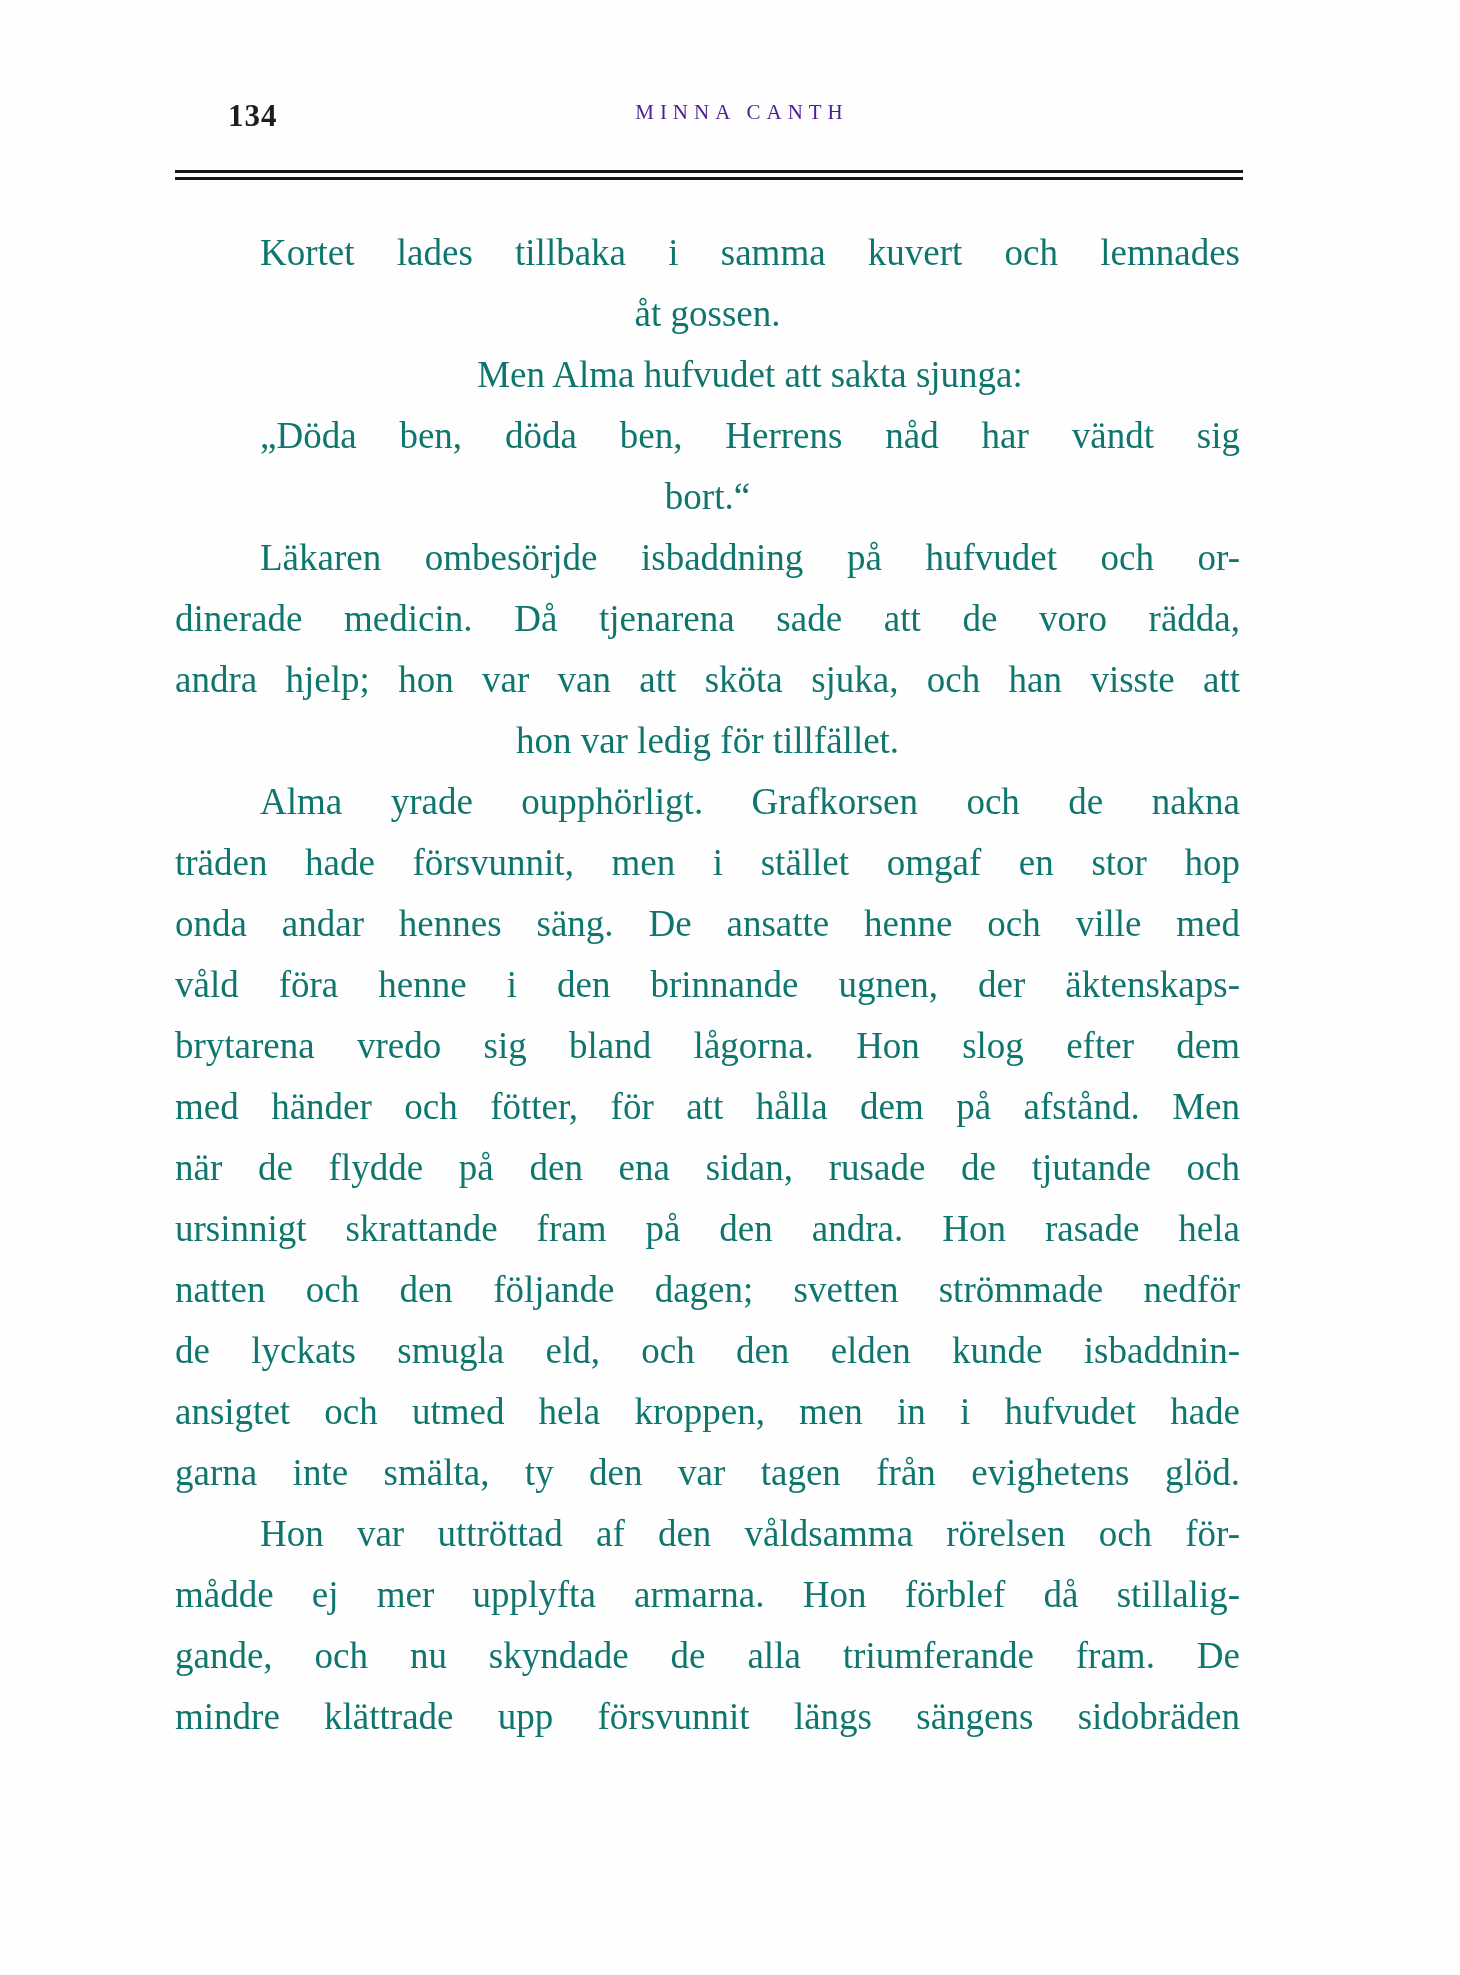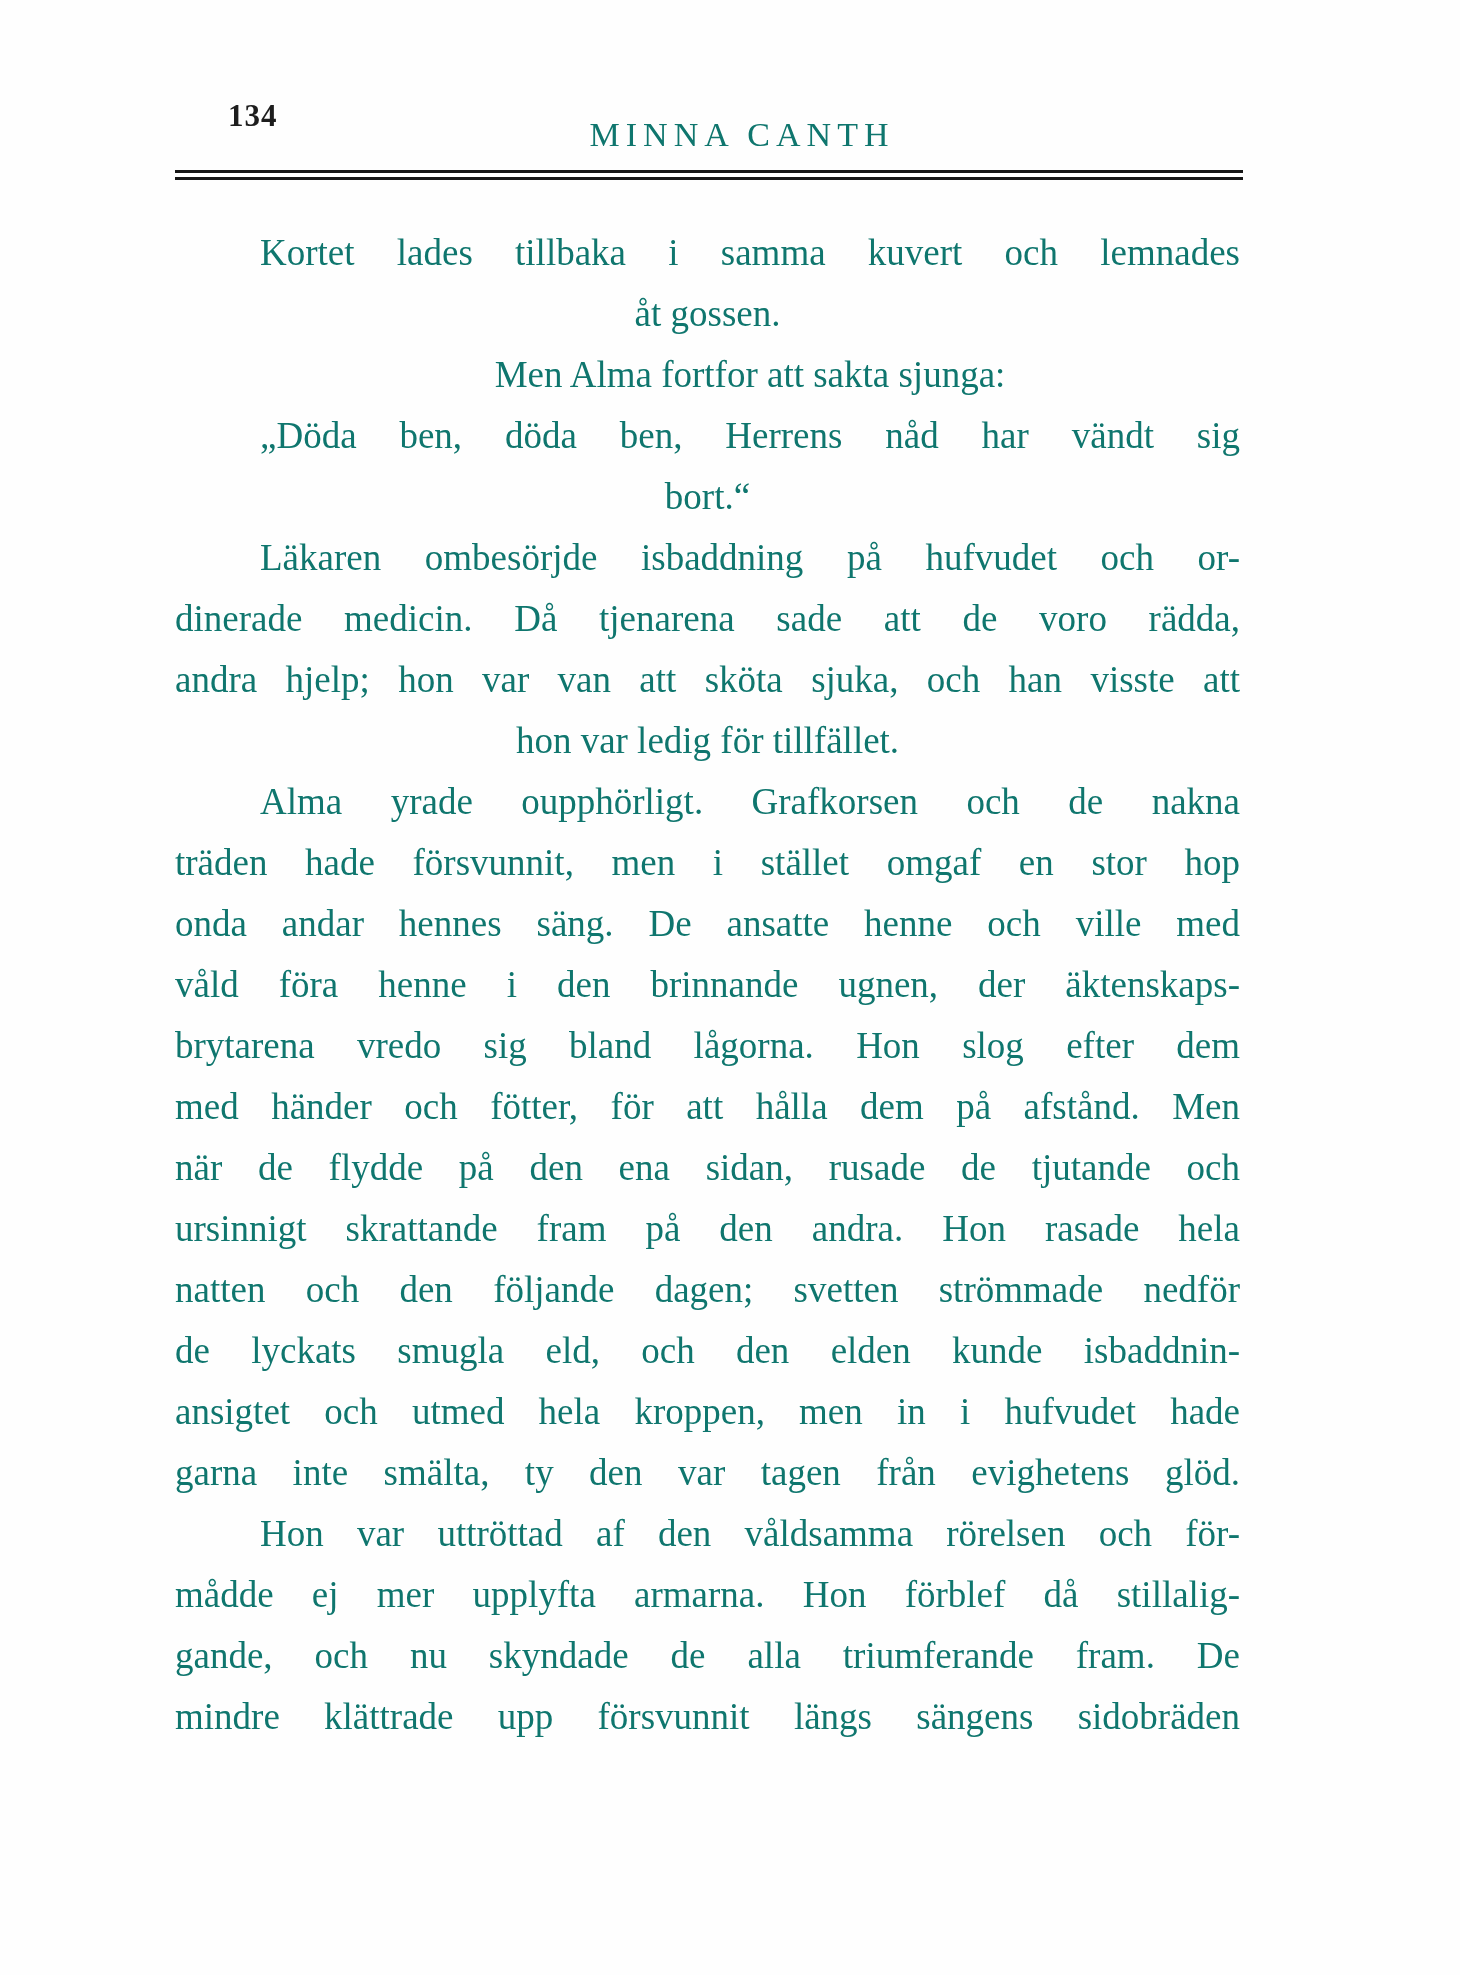--- a/index.html
+++ b/index.html
@@ -22,26 +22,26 @@
     left: 228px;
     top: 98px;
     font-size: 31px;
     font-weight: bold;
     letter-spacing: 1px;
     color: #1d1d1d;
   }
   .running-title {
     position: absolute;
     left: 742px;
-    top: 116px;
+    top: 100px;
     transform: translateX(-50%);
-    font-size: 34px;
+    font-size: 21px;
     letter-spacing: 6px;
     white-space: nowrap;
-    color: #0f766e;
+    color: #4c1d95;
   }
   
   .header-rule {
     position: absolute;
     left: 175px;
     top: 170px;
     width: 1068px;
     height: 4px;
     border-top: 3px solid #161616;
     border-bottom: 3px solid #161616;
@@ -74,21 +74,21 @@
 
   <div class="page-number">134</div>
 
   <div class="running-title">MINNA CANTH</div>
 
   <div class="header-rule"></div>
 
   <div class="text-body">
     <div class="line indent justify">Kortet lades tillbaka i samma kuvert och lemnades</div>
     <div class="line">åt gossen.</div>
-    <div class="line indent">Men Alma fortfor att sakta sjunga:</div>
+    <div class="line indent">Men Alma hufvudet att sakta sjunga:</div>
     <div class="line indent justify">„Döda ben, döda ben, Herrens nåd har vändt sig</div>
     <div class="line">bort.“</div>
     <div class="line indent justify">Läkaren ombesörjde isbaddning på hufvudet och or-</div>
     <div class="line justify">dinerade medicin. Då tjenarena sade att de voro rädda,</div>
     <div class="line justify">andra hjelp; hon var van att sköta sjuka, och han visste att</div>
     <div class="line">hon var ledig för tillfället.</div>
     <div class="line indent justify">Alma yrade oupphörligt. Grafkorsen och de nakna</div>
     <div class="line justify">träden hade försvunnit, men i stället omgaf en stor hop</div>
     <div class="line justify">onda andar hennes säng. De ansatte henne och ville med</div>
     <div class="line justify">våld föra henne i den brinnande ugnen, der äktenskaps-</div>

